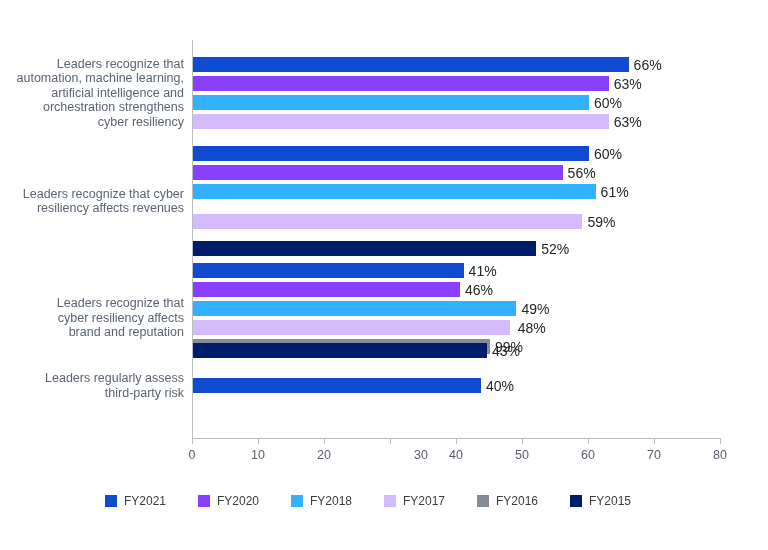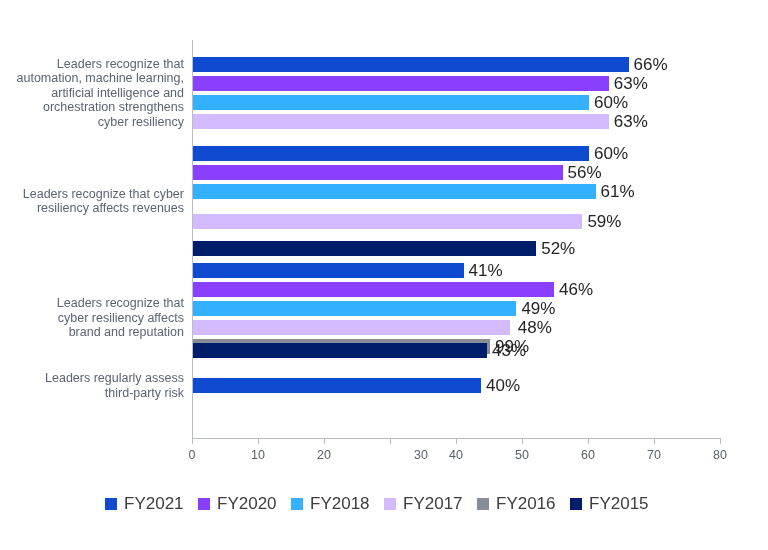--- a/index.html
+++ b/index.html
@@ -78,21 +78,21 @@
   }
   .bar {
     position: absolute;
     left: 0; top: 0;
     height: 100%;
   }
   .bar-value {
     position: absolute;
     top: 50%;
     transform: translateY(-50%);
-    font-size: 17px;
+    font-size: 14px;
     color: #262626;
     white-space: nowrap;
     padding-left: 5px;
   }
 
   
   .legend {
     position: absolute;
     left: 0;
     top: 494px;
@@ -107,21 +107,21 @@
     align-items: center;
     width: 93px;
     justify-content: flex-start;
   }
   .legend-swatch {
     width: 12px;
     height: 12px;
     flex: 0 0 auto;
   }
   .legend-label {
-    font-size: 17px;
+    font-size: 12px;
     color: #3d3d3d;
     margin-left: 7px;
     white-space: nowrap;
   }
 </style>
 </head>
 <body>
 
 <div id="chart-root">
 
@@ -197,21 +197,21 @@
         </div>
       </div>
       <div class="group" style="top: 263px; height: 110px;">
         <div class="group-label" style="top: 33.25px;">Leaders recognize that
 cyber resiliency affects
 brand and reputation</div>
         <div class="bar-row" style="top: 0px; width: 270.6px;">
           <div class="bar" title="FY2021: 41%" style="width: 100%; background: rgb(15, 75, 209);"></div>
           <div class="bar-value" style="left: 100%;">41%</div>
         </div>
-        <div class="bar-row" style="top: 19px; width: 361px;">
+        <div class="bar-row" style="top: 19px; width: 267px;">
           <div class="bar" title="FY2020: 46%" style="width: 100%; background: rgb(138, 63, 252);"></div>
           <div class="bar-value" style="left: 100%;">46%</div>
         </div>
         <div class="bar-row" style="top: 38px; width: 323.4px;">
           <div class="bar" title="FY2018: 49%" style="width: 100%; background: rgb(51, 177, 255);"></div>
           <div class="bar-value" style="left: 100%;">49%</div>
         </div>
         <div class="bar-row" style="top: 57px; width: 316.8px;">
           <div class="bar" title="FY2017: 48%" style="width: 100%; background: rgb(212, 187, 255);"></div>
           <div class="bar-value" style="left: 100%; padding-left: 8px;">48%</div>

